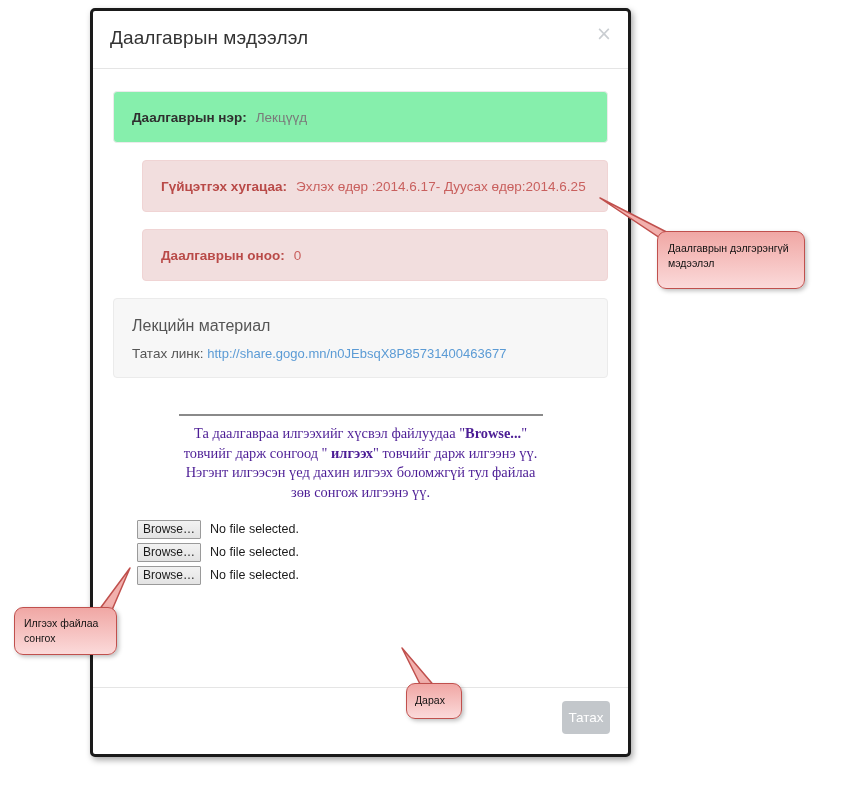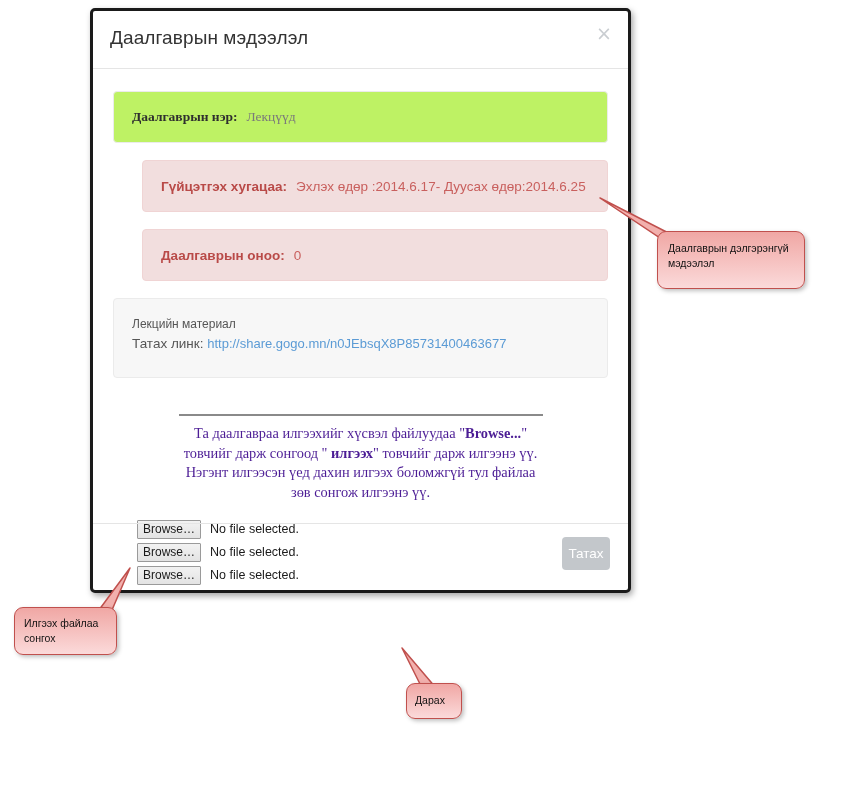--- a/index.html
+++ b/index.html
@@ -14,21 +14,21 @@
     overflow: hidden;
     font-family: "Liberation Sans", sans-serif;
   }
 
   
   #modal-window {
     position: absolute;
     left: 90px;
     top: 8px;
     width: 541px;
-    height: 585px;
+    height: 749px;
     background: #ffffff;
     border: 3px solid #1a1a1a;
     border-radius: 5px;
     box-sizing: border-box;
     box-shadow: 2px 3px 6px rgba(0,0,0,0.35);
     z-index: 5;
   }
 
   
   #modal-header {
@@ -66,23 +66,22 @@
   .info-panel {
     box-sizing: border-box;
     border-radius: 4px;
     padding: 0 18px;
     margin-bottom: 17px;
     display: flex;
     align-items: center;
     height: 52px;
   }
   .info-panel.neutral {
-    background: #bef264;
+    background: #86efac;
     border: 1px solid #ebebeb;
-    font-family: Liberation Serif, serif;
   }
   .info-panel.danger {
     background: #f2dede;
     border: 1px solid #f0d4d4;
     margin-left: 29px;
   }
   .panel-label {
     font-weight: bold;
     font-size: 13.5px;
     margin-right: 9px;
@@ -101,23 +100,23 @@
   #material-panel {
     box-sizing: border-box;
     background: #f7f7f7;
     border: 1px solid #ebebeb;
     border-radius: 4px;
     padding: 18px 18px 20px 18px;
     margin-bottom: 14px;
     height: 80px;
   }
   #material-title {
-    font-size: 12px;
+    font-size: 16px;
     color: #555555;
-    margin-bottom: 5px;
+    margin-bottom: 11px;
   }
   #material-link-row {
     font-size: 13.5px;
     color: #555555;
   }
   #material-link {
     color: #5b9bd5;
     text-decoration: none;
     font-size: 13px;
   }

